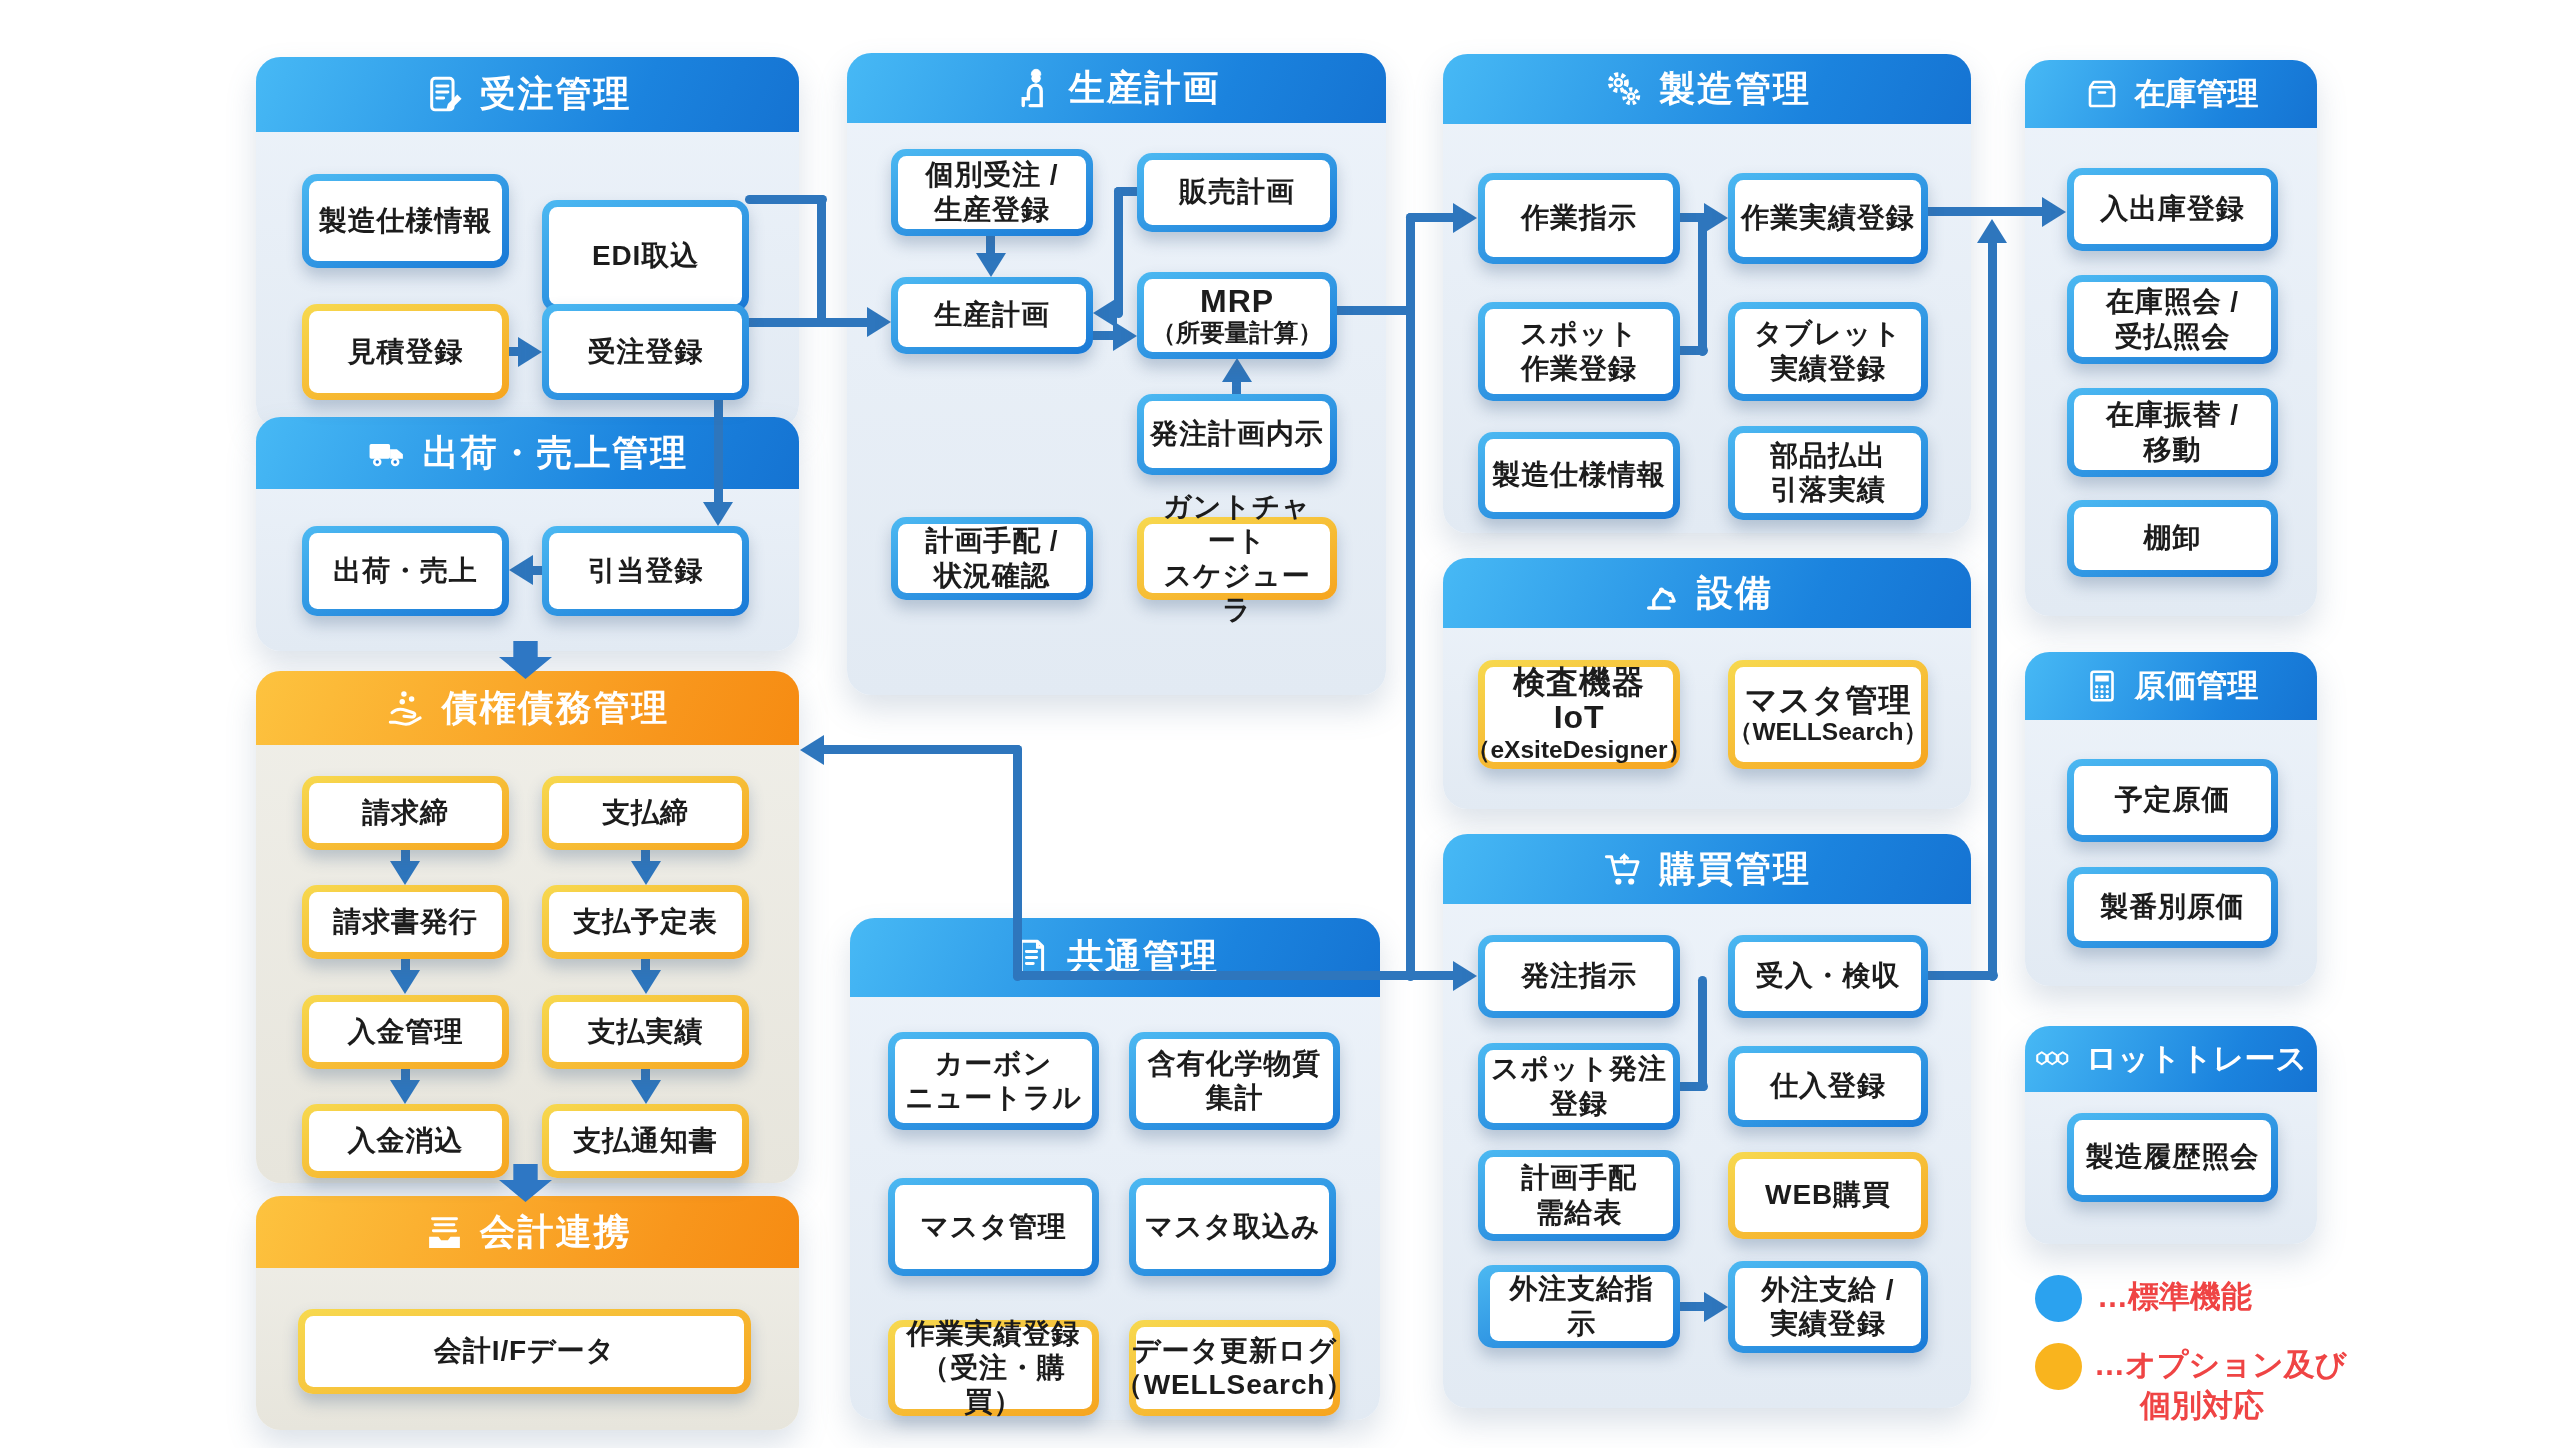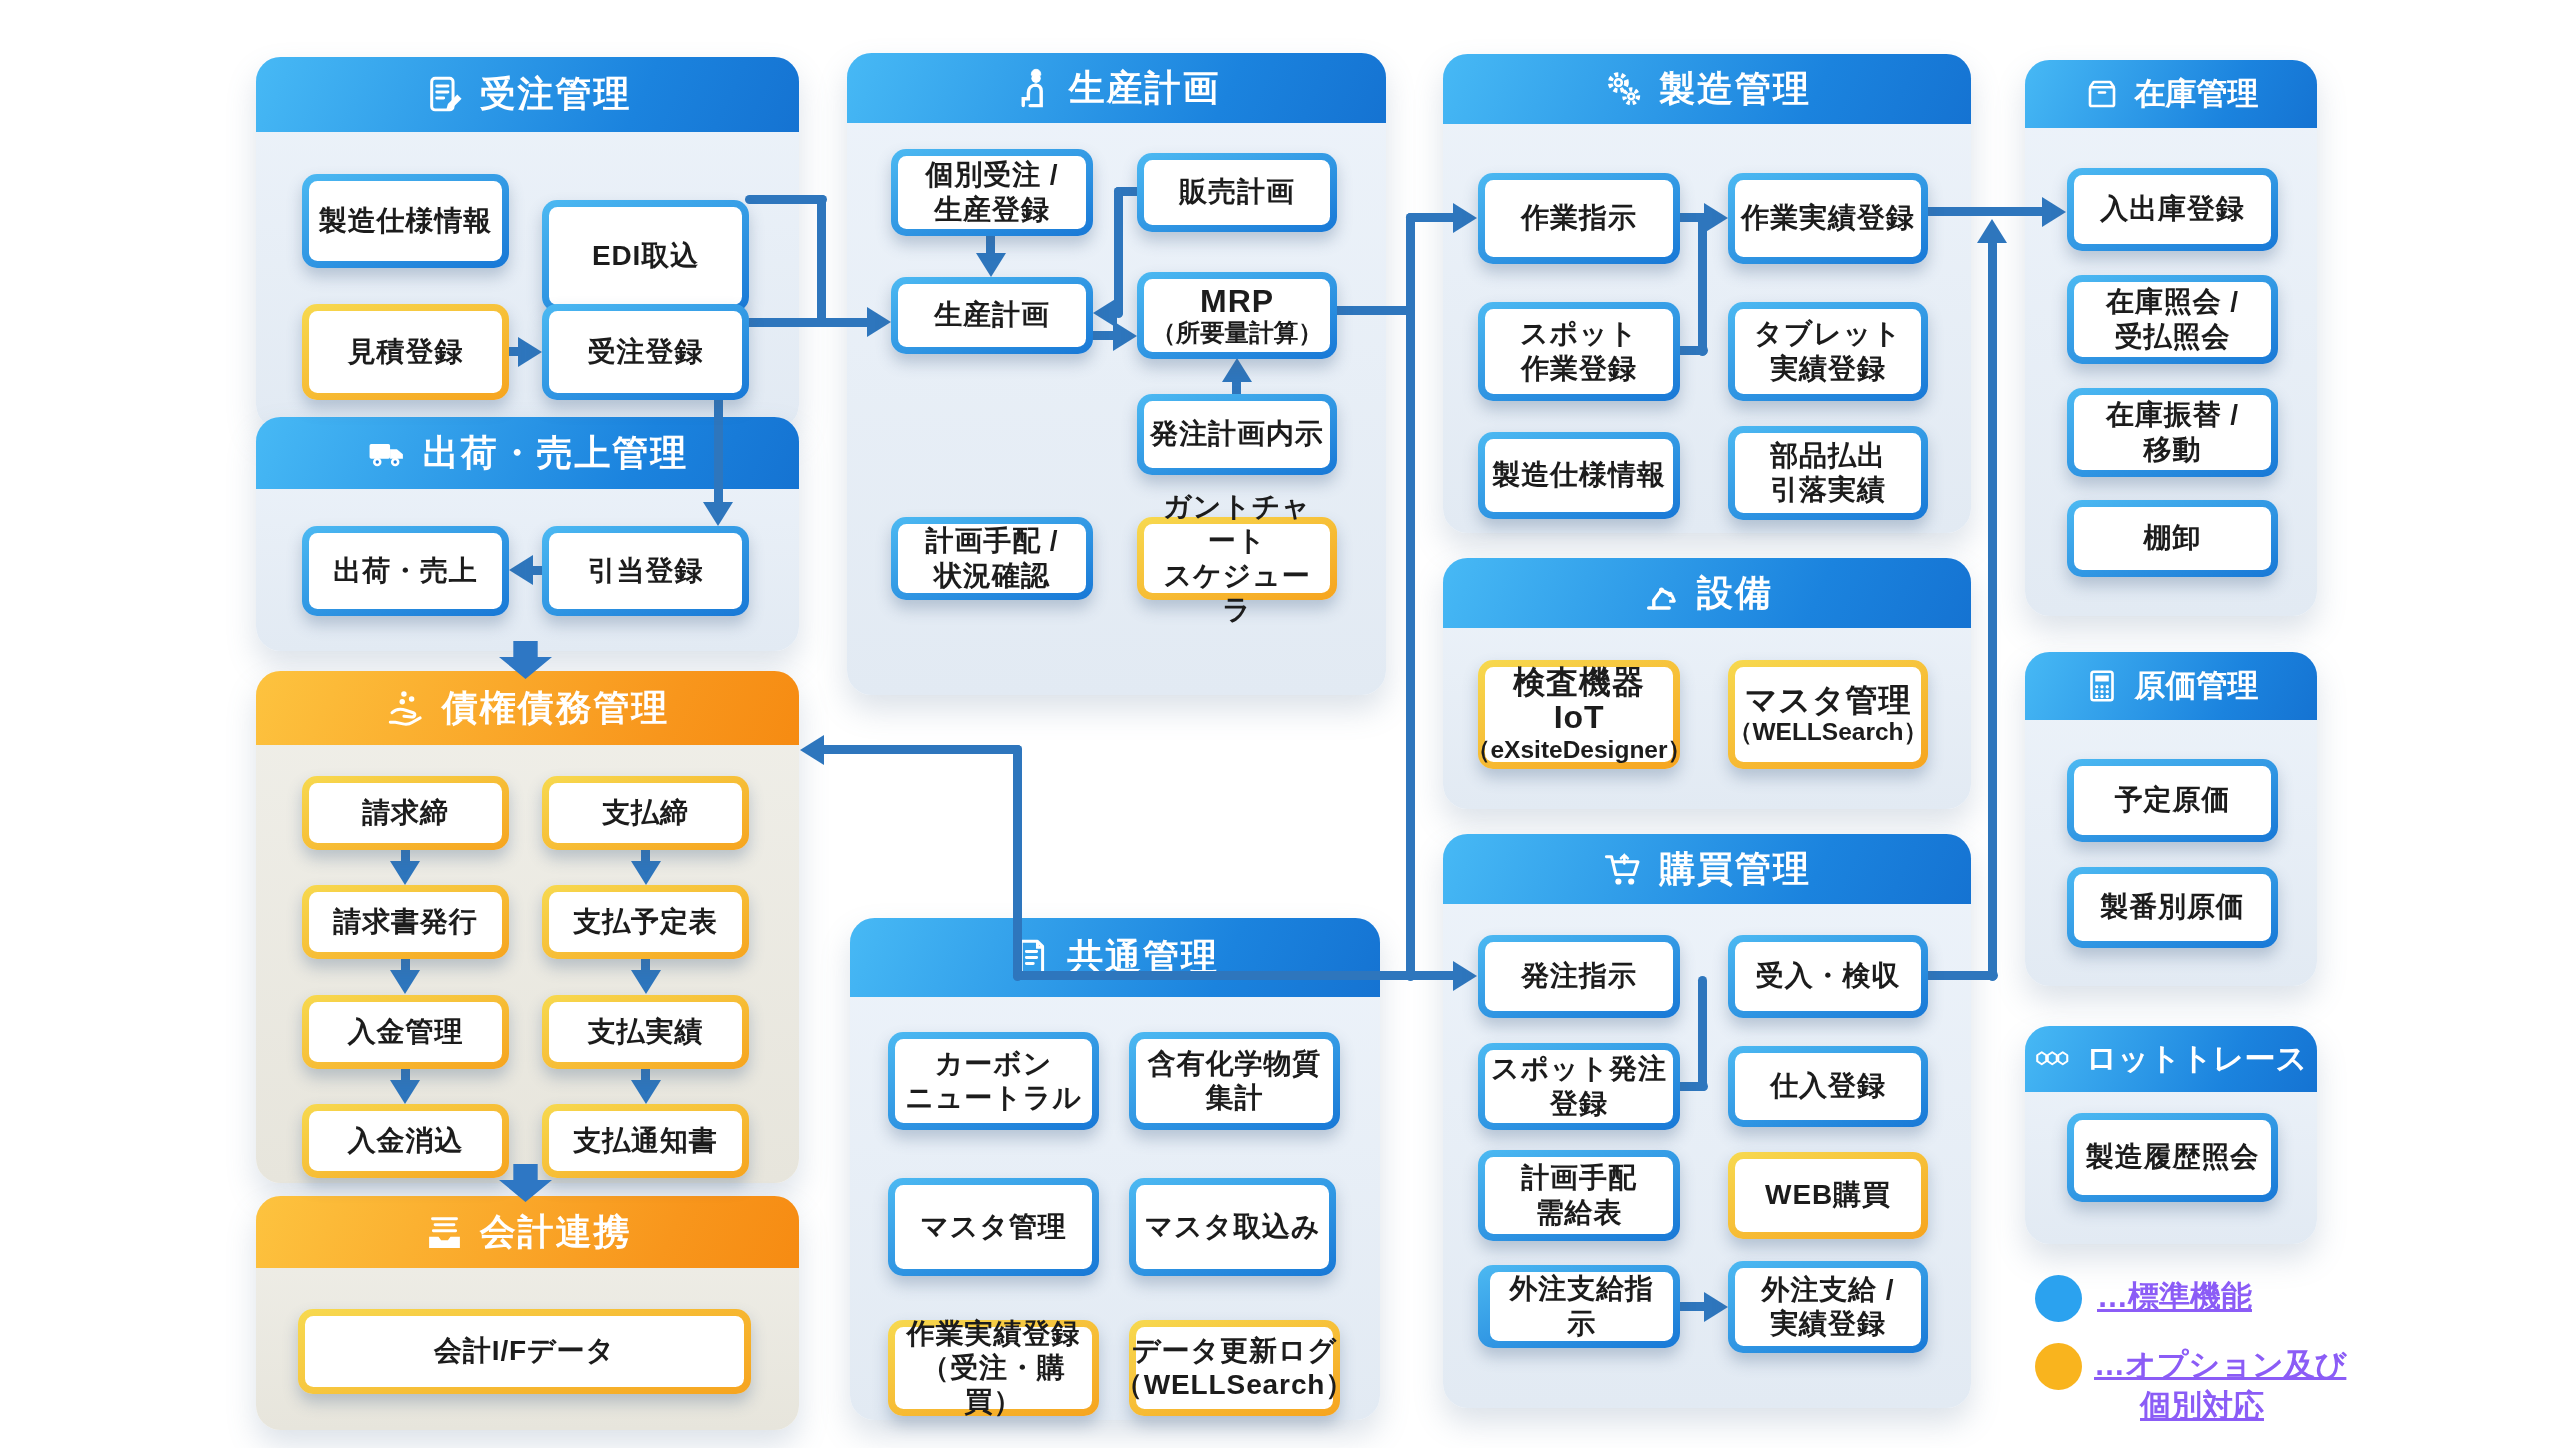--- a/index.html
+++ b/index.html
@@ -57,22 +57,22 @@
   .chead.up   {border-left:15px solid transparent;border-right:15px solid transparent;border-bottom:24.5px solid #2e76bd;}
 
   .chevron{
     position:absolute;width:53px;height:38px;background:#2e77c4;z-index:4;
     clip-path:polygon(27% 0,73% 0,73% 42%,100% 42%,50% 100%,0 42%,27% 42%);
   }
 
   .legend-item{position:absolute;display:flex;align-items:flex-start;gap:15px;z-index:3;}
   .legend-dot{width:47px;height:47px;border-radius:50%;flex:0 0 auto;}
   .legend-label{
-    font-size:31px;font-weight:bold;color:#8b5cf6;line-height:1.32;
-    white-space:pre-line;padding-left:46px;text-indent:-46px;margin-top:1.9px;text-decoration:underline;
+    font-size:31px;font-weight:bold;color:#ef4444;line-height:1.32;
+    white-space:pre-line;padding-left:46px;text-indent:-46px;margin-top:1.9px;
   }
 </style>
 </head>
 <body>
 
 <div id="app">
     <section class="panel blue" style="left: 256px; top: 57px; width: 543px; height: 372px;">
       <header class="panel-header" style="height: 75px;">
         <span class="icon">
           <svg viewBox="0 0 48 48">

